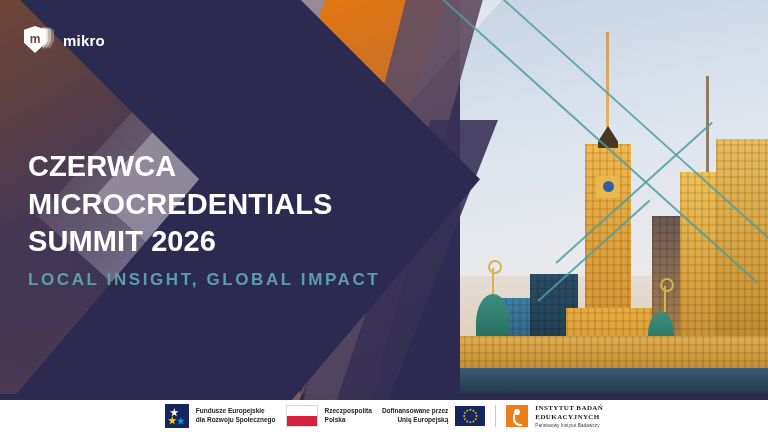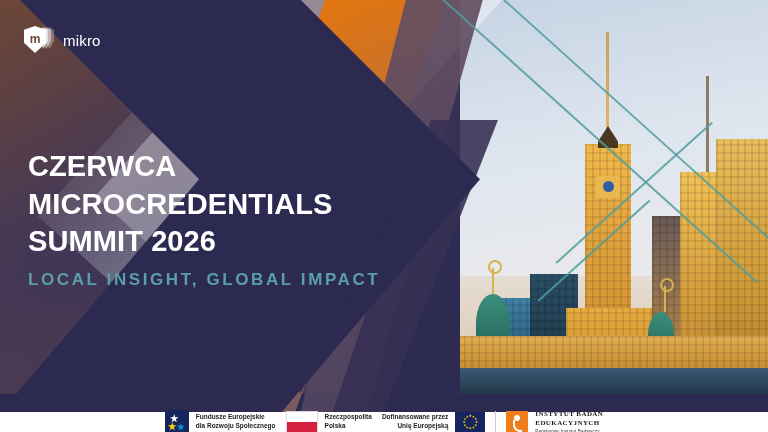--- a/index.html
+++ b/index.html
@@ -194,21 +194,21 @@
   .fan{position:absolute;left:15px;top:1px;width:14px;height:24px;}
   .fan i{
     position:absolute;top:0;width:9px;height:22px;background:#ffffff;opacity:.55;
     clip-path:polygon(50% 0,100% 14%,100% 62%,50% 100%,0 62%,0 14%);
     display:block;
   }
   .fan i:nth-child(1){left:0;opacity:.62;}
   .fan i:nth-child(2){left:3px;opacity:.45;}
   .fan i:nth-child(3){left:6px;opacity:.3;}
   .logo-text{
-    color:#fff;font-size:15px;font-weight:400;line-height:1.12;letter-spacing:.2px;
+    color:#fff;font-size:15px;font-weight:700;line-height:1.12;letter-spacing:.2px;
   }
 
   
   .headline{
     position:absolute;left:28px;top:148px;z-index:40;width:430px;
   }
   .headline h1{
     margin:0;color:#fff;font-size:29px;font-weight:700;line-height:1.30;
     letter-spacing:.1px;
   }
@@ -216,21 +216,21 @@
     margin-top:9px;color:#5a9fa8;font-size:17px;font-weight:600;
     letter-spacing:2.6px;
   }
   .daterow{
     position:absolute;left:28px;top:352px;z-index:40;
     color:#ffffff;font-size:14px;font-weight:700;letter-spacing:.2px;
   }
 
   
   .footer{
-    position:absolute;left:0;bottom:0;width:768px;height:20px;
+    position:absolute;left:0;bottom:0;width:768px;height:32px;
     background:#ffffff;
     display:flex;align-items:center;justify-content:center;gap:10px;
   }
   .fl{display:flex;align-items:center;gap:7px;}
   .fl-text{font-size:6.5px;line-height:1.35;color:#1d1d1b;font-weight:700;}
   .fl-text.right{text-align:right;}
 
   .fe-mark{
     width:24px;height:24px;background:#17255e;position:relative;overflow:hidden;
   }

